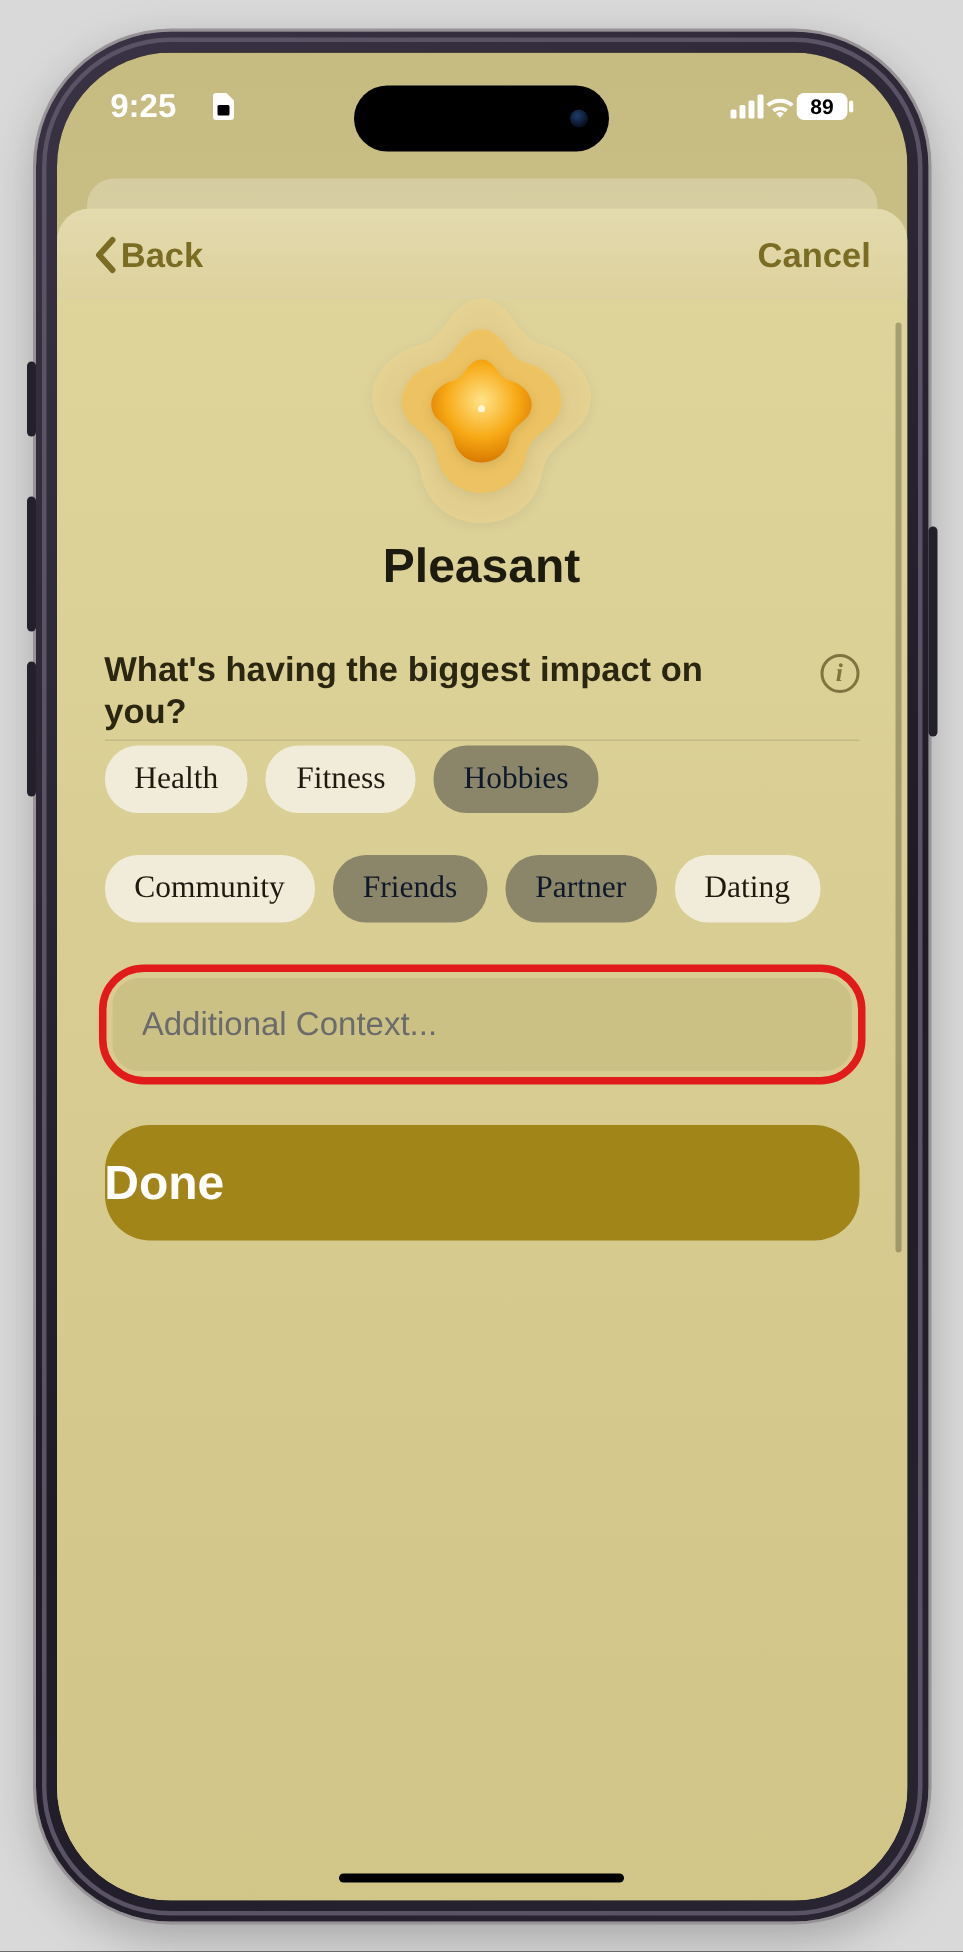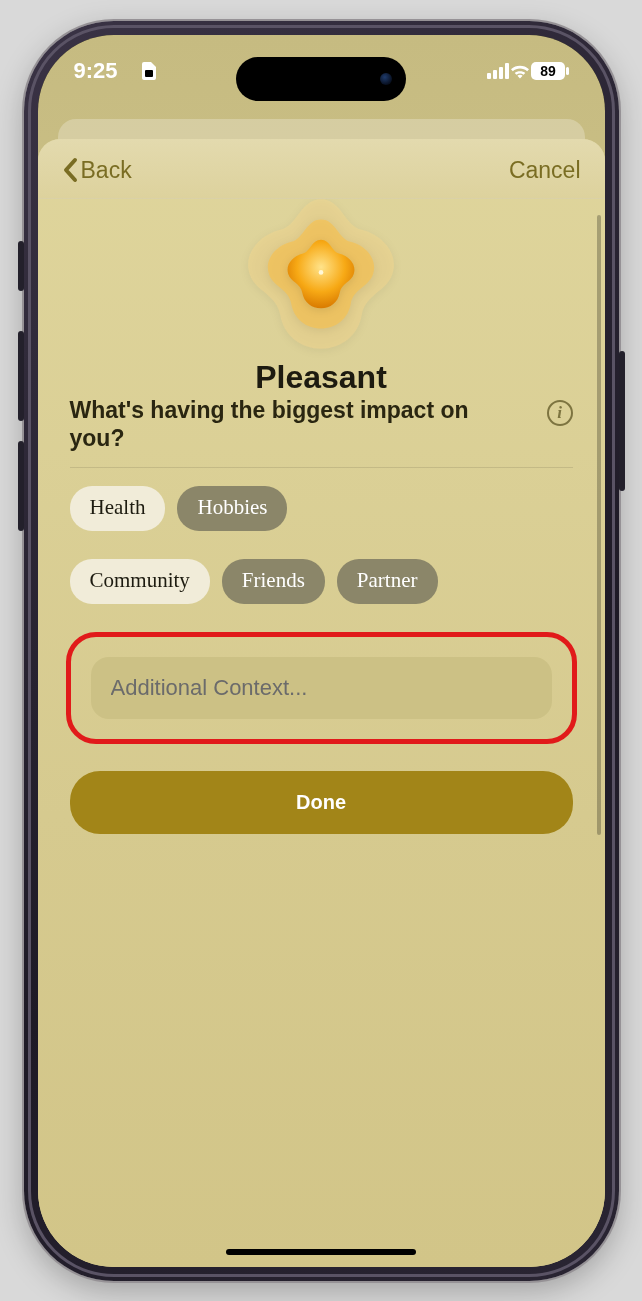--- a/index.html
+++ b/index.html
@@ -100,21 +100,21 @@
     position:absolute; top:104px; left:0; right:0; bottom:0;
     background: linear-gradient(#dfd59c,#d6ca8f 60%,#d2c588);
     border-radius:22px 22px 0 0;
     display:flex; flex-direction:column;
   }
 
   
   .nav {
     display:flex; justify-content:space-between; align-items:center;
     padding:18px 24px 14px;
-    font-size:23px; color:#7a6d23; font-weight:400;
+    font-size:23px; color:#7a6d23; font-weight:700;
     border-bottom:1px solid rgba(0,0,0,.04);
     background:linear-gradient(#e3daae,#ddd29d);
     border-radius:22px 22px 0 0;
   }
   .nav-back{ display:flex; align-items:center; gap:2px; }
   .nav-back svg{ display:block; }
 
   
   .content {
     flex:1;
@@ -132,61 +132,62 @@
     margin:-10px auto 0; width:180px; height:170px; position:relative;
     display:flex; align-items:center; justify-content:center;
   }
   .flower-layer{
     position:absolute; inset:0; display:flex; align-items:center; justify-content:center;
   }
   .flower-layer svg{ filter:drop-shadow(0 2px 4px rgba(0,0,0,.1));}
 
   .mood-label{
     text-align:center; font-size:32px; font-weight:700; color:#1d1b10;
+    margin-bottom:36px;
   }
 
   .question-row{
     display:flex; align-items:flex-start; justify-content:space-between;
-    gap:12px; padding-bottom:14px;
+    gap:12px; padding-bottom:4px;
     border-bottom:1px solid rgba(0,0,0,.1);
-    margin-bottom:18px;
+    margin-bottom:3px;
   }
   .question{ font-size:23px; font-weight:700; color:#2a2611; line-height:1.25; max-width:88%;}
   .info-icon{
     width:26px;height:26px;border:2px solid #7d7440;border-radius:50%;
     display:flex;align-items:center;justify-content:center;
     color:#7d7440;font-family:Georgia,serif;font-style:italic;font-weight:600;font-size:17px;
     flex:none; margin-top:4px;
   }
 
   .chip-group{ display:flex; flex-wrap:wrap; gap:10px 12px; margin-bottom:28px;font-family:Liberation Serif, serif;}
   .chip{
     background:#f1ecd9; color:#1d1b10;
     padding:9px 20px 11px; border-radius:22px;
     font-size:21px; font-weight:400;
     white-space:nowrap;
   }
   .chip.selected{
-    background:#8b8669; color:#ffffff;
+    background:#8b8669; color:#0f172a;
   }
 
   
   .context-wrap{
-    margin:4px -4px 22px; padding:20px;
+    margin:4px -4px 22px; padding:4px;
     border:5px solid #e11a1a; border-radius:30px;
   }
   .context-input{
     width:100%; background:#ccc185; border:none; border-radius:18px;
     padding:18px 20px; font-size:22px; color:#6b6b6b;
   }
   .context-input::placeholder{ color:#6b6b6b; }
 
   .done-btn{
-    background:#a28518; color:#fff; text-align:center;
-    border-radius:30px; padding:20px 0; font-size:20px; font-weight:600;
+    background:#a28518; color:#fff; text-align:left;
+    border-radius:30px; padding:20px 0; font-size:32px; font-weight:600;
     margin-bottom:18px;
     margin-top:27px;
   }
 
   .home-indicator{
     position:absolute; bottom:12px; left:50%; transform:translateX(-50%);
     width:190px; height:6px; border-radius:4px; background:#000;
   }
 </style>
 </head>
@@ -283,26 +284,28 @@
         <div class="mood-label">Pleasant</div>
 
         <div class="question-row">
           <div class="question">What's having the biggest impact on you?</div>
           <div class="info-icon">i</div>
         </div>
 
         <div id="chip-groups">
             <div class="chip-group">
               <div class="chip">Health</div>
+              <div class="chip">Fitness</div>
               <div class="chip selected">Hobbies</div>
             </div>
             <div class="chip-group">
               <div class="chip">Community</div>
               <div class="chip selected">Friends</div>
               <div class="chip selected">Partner</div>
+              <div class="chip">Dating</div>
             </div>
           </div>
 
         <div class="context-wrap">
           <input class="context-input" placeholder="Additional Context..." style="">
         </div>
 
         <div class="done-btn">Done</div>
       </div>
 

